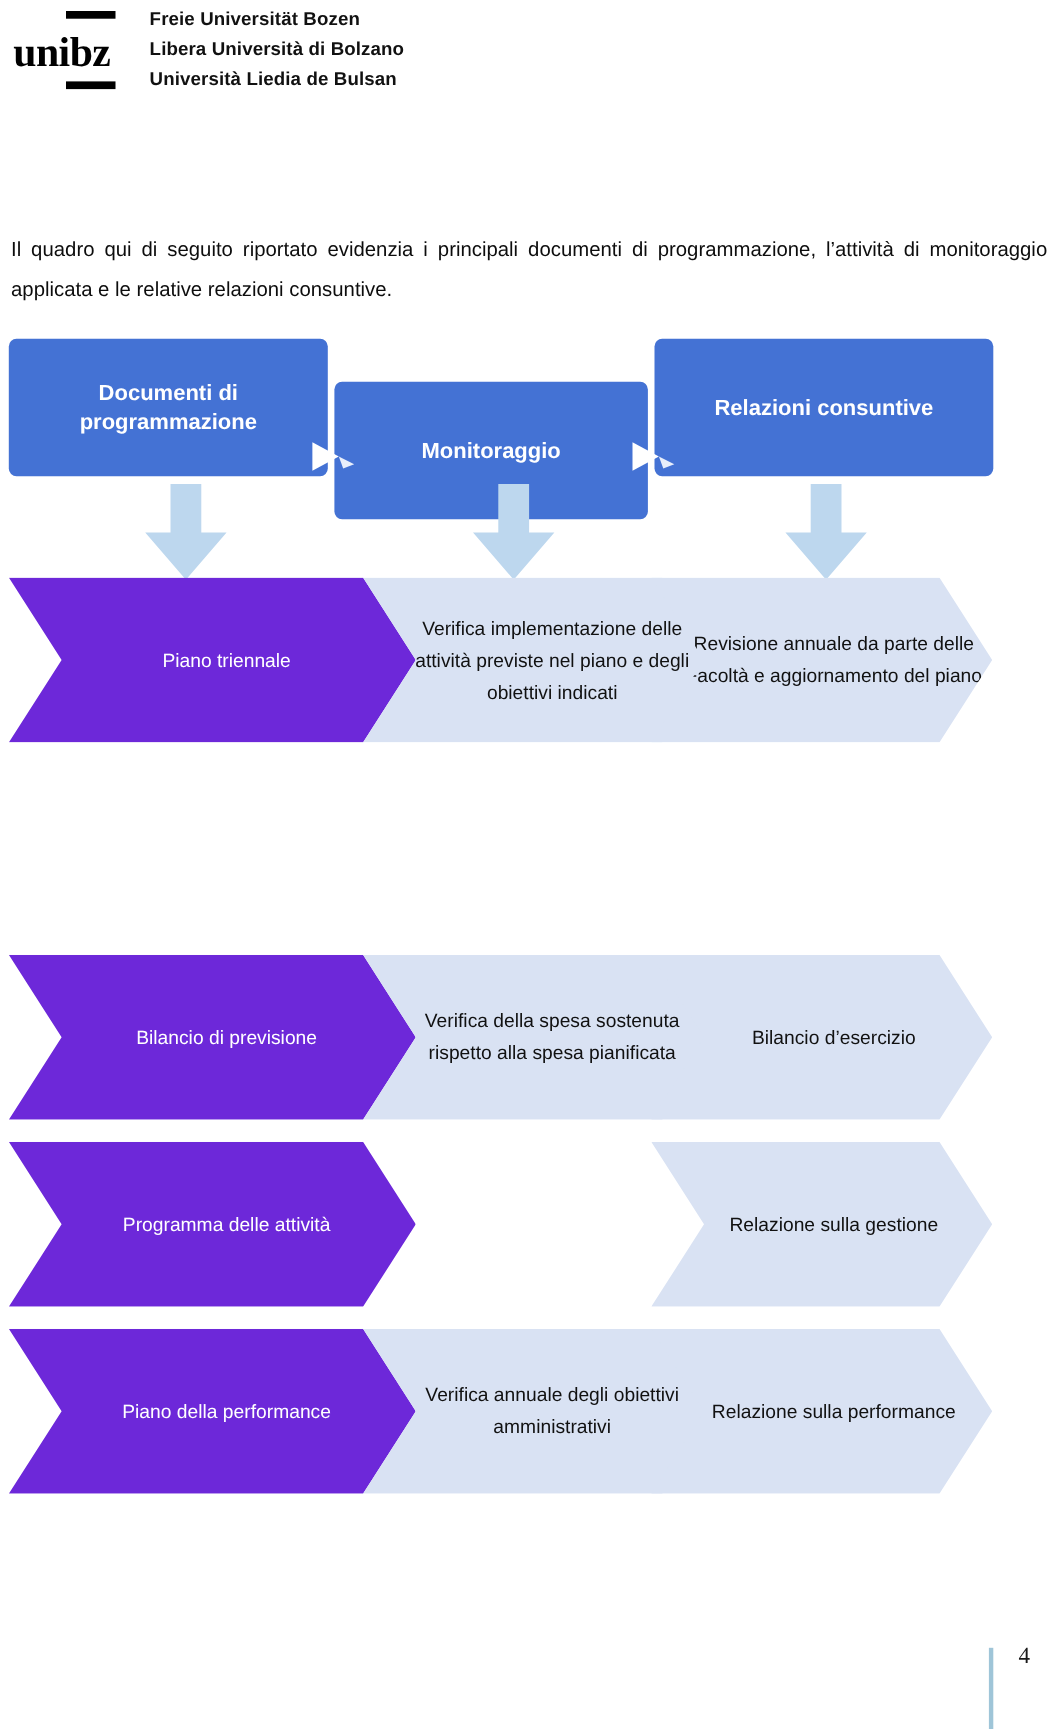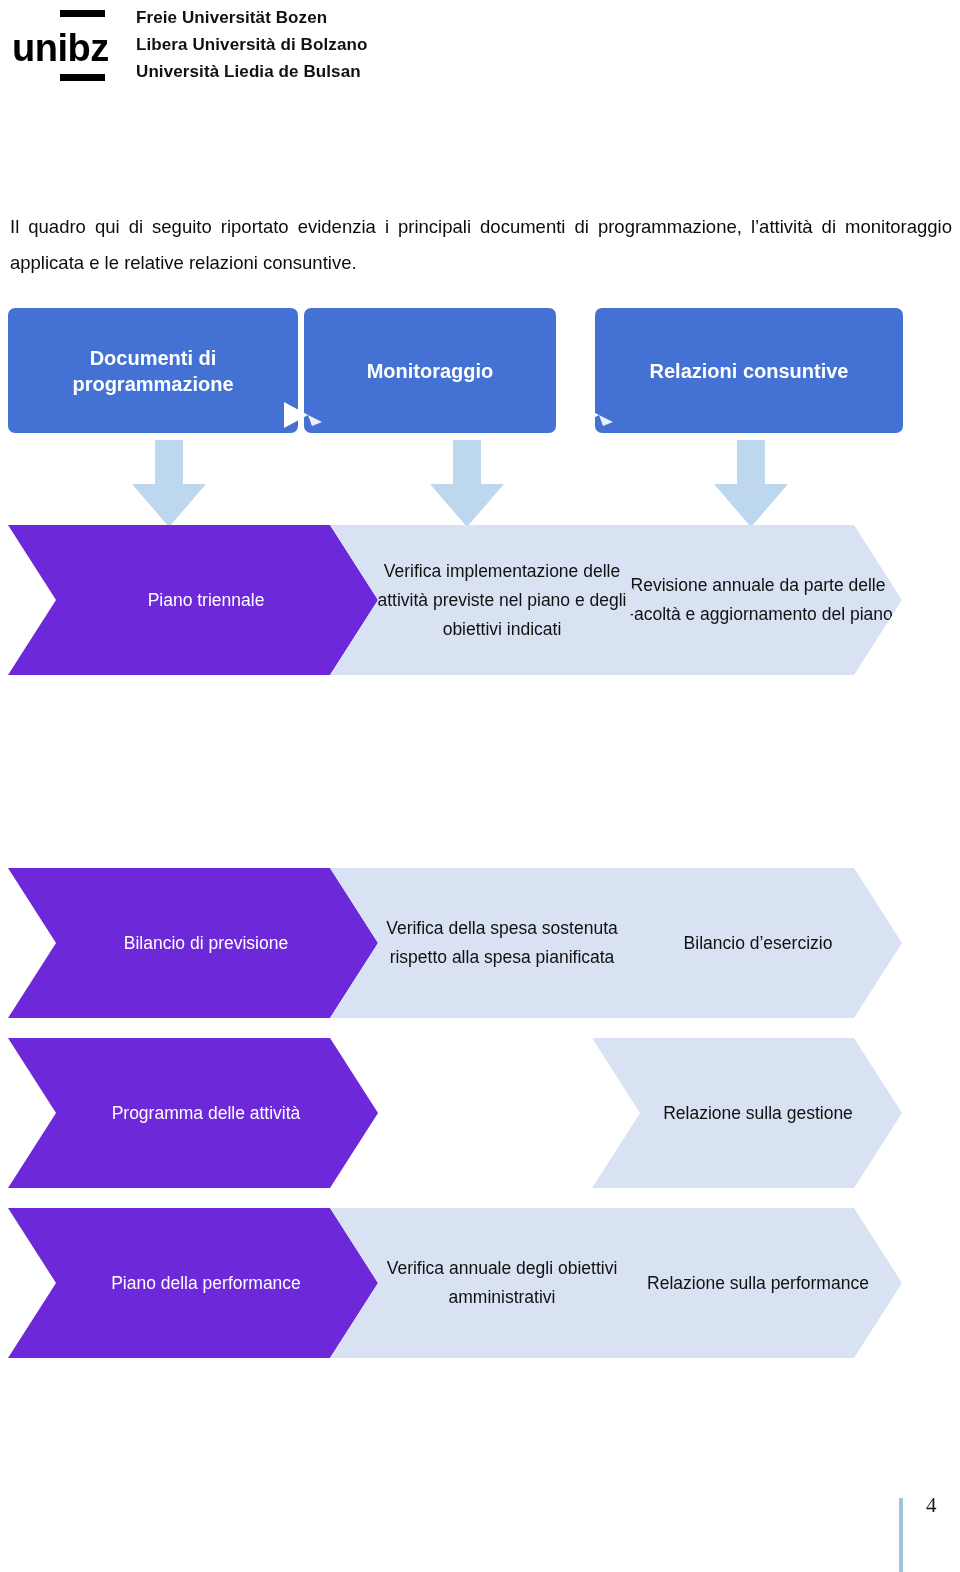--- a/index.html
+++ b/index.html
@@ -38,21 +38,21 @@
     height: 7px;
     width: 45px;
     left: 48px;
   }
   .logo-bar.top { top: 4px; }
   .logo-bar.bottom { top: 68px; }
   .logo-word {
     position: absolute;
     left: 0px;
     top: 20px;
-    font-family: Liberation Sans, sans-serif;
+    font-family: Liberation Serif, serif;
     font-weight: 700;
     font-size: 38px;
     letter-spacing: -0.5px;
     line-height: 44px;
     color: #000000;
   }
   .logo-lines {
     position: absolute;
     left: 124px;
     top: 0px;
@@ -97,21 +97,21 @@
     align-items: center;
     justify-content: center;
     text-align: center;
     color: #ffffff;
     font-weight: 700;
     font-size: 20px;
     line-height: 26px;
     padding: 0 10px;
   }
   .hdr-box.b1 { left: 8px;   width: 290px; }
-  .hdr-box.b2 { left: 304px; width: 252px; }
+  .hdr-box.b2 { left: 304px; width: 285px; margin-top: 39px; }
   .hdr-box.b3 { left: 595px; width: 308px; }
 
   
   .hdr-connector {
     position: absolute;
     top: 100px;
     width: 42px;
     height: 30px;
     z-index: 5;
   }

